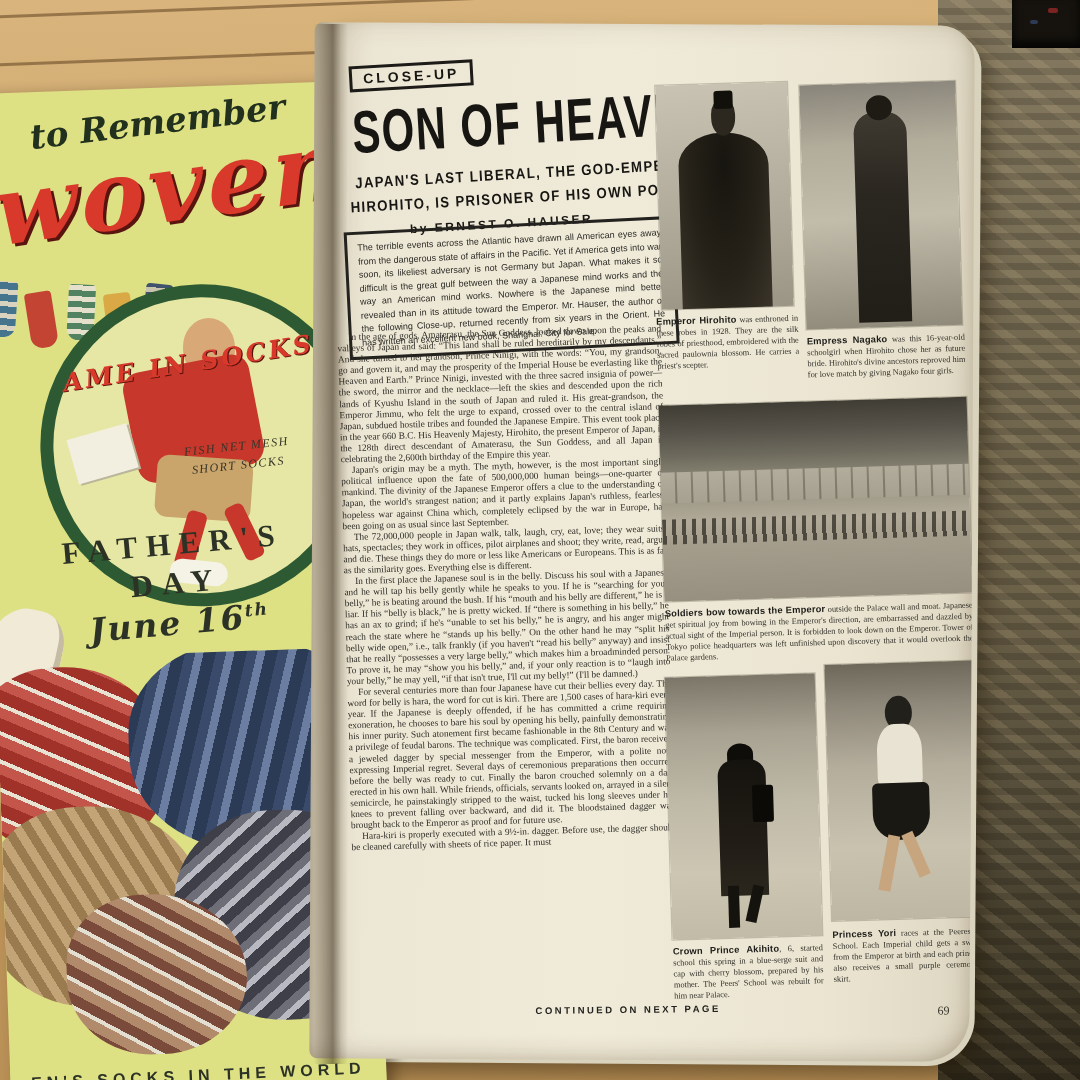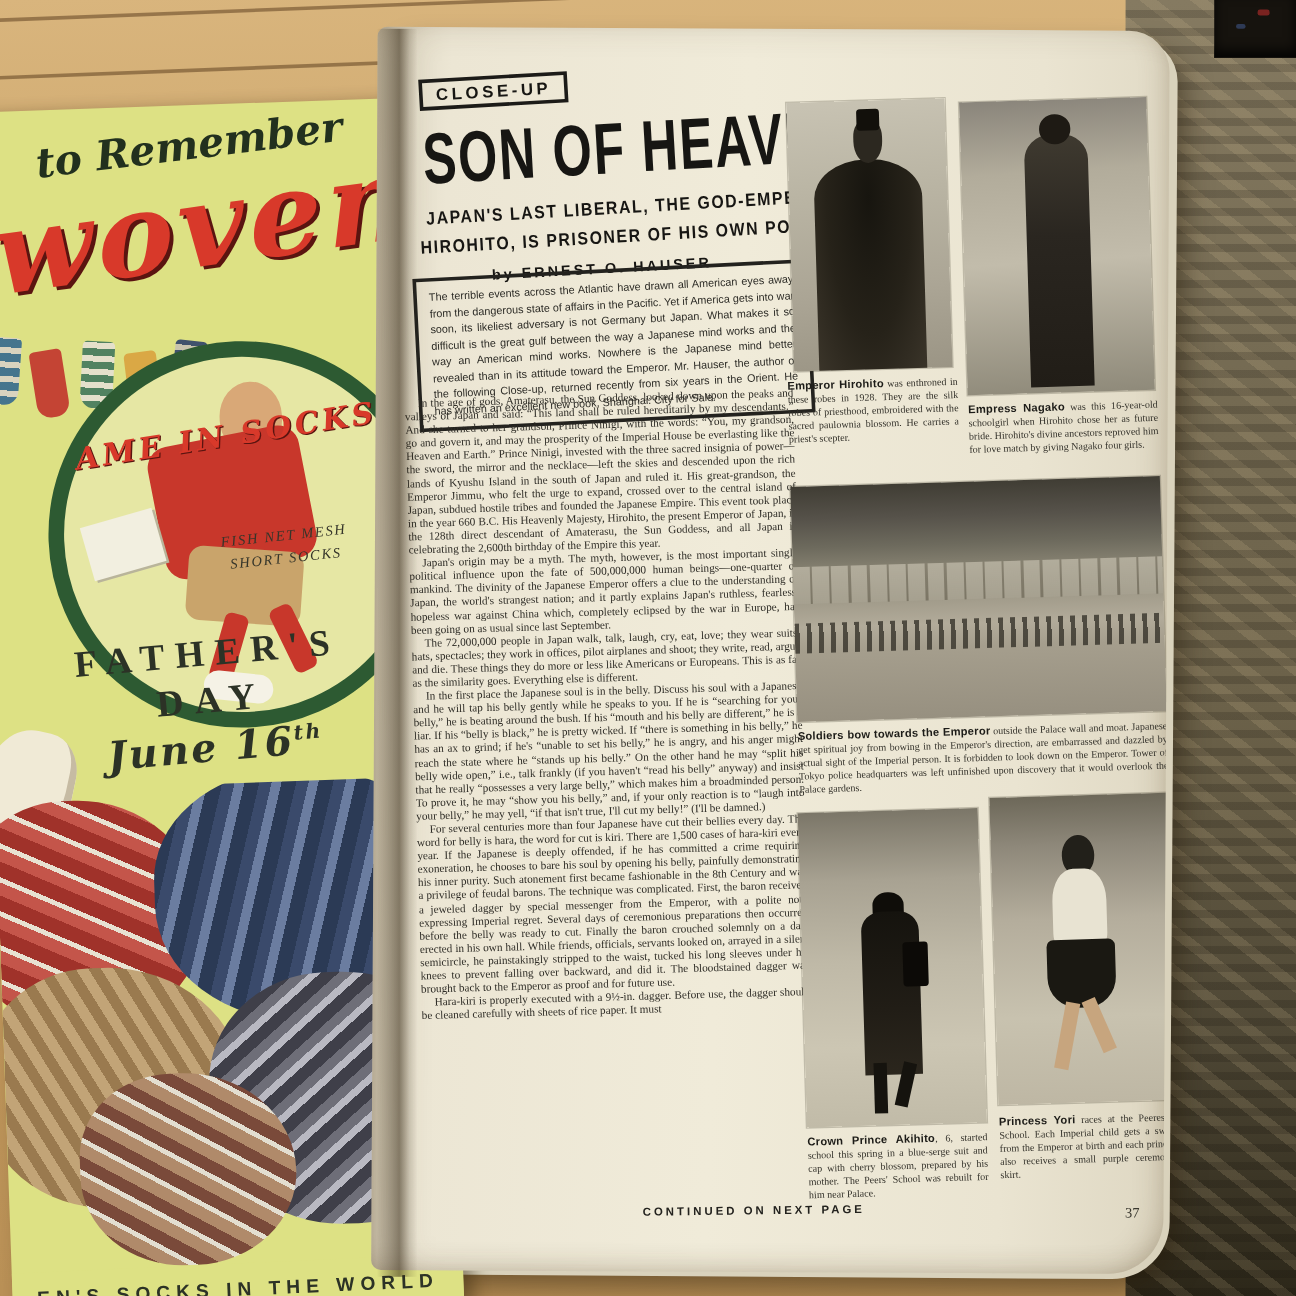--- a/index.html
+++ b/index.html
@@ -251,16 +251,16 @@
     </div>
     <div class="cap" style="left:0px;top:882px;width:150px;">
       <b>Crown Prince Akihito</b><span>, 6, started school this spring in a blue-serge suit and cap with cherry blossom, prepared by his mother. The Peers' School was rebuilt for him near Palace.</span>
     </div>
     <div class="cap" style="left:160px;top:870px;width:150px;">
       <b>Princess Yori</b><span> races at the Peeresses' School. Each Imperial child gets a sword from the Emperor at birth and each princess also receives a small purple ceremonial skirt.</span>
     </div>
   </div>
 
   <div class="abs" id="continued">CONTINUED ON NEXT PAGE</div>
-  <div class="abs" id="folio">37</div>
+  <div class="abs" id="folio">69</div>
 </div>
 
 <div class="abs" id="gutter"></div>
 
 </body></html>

